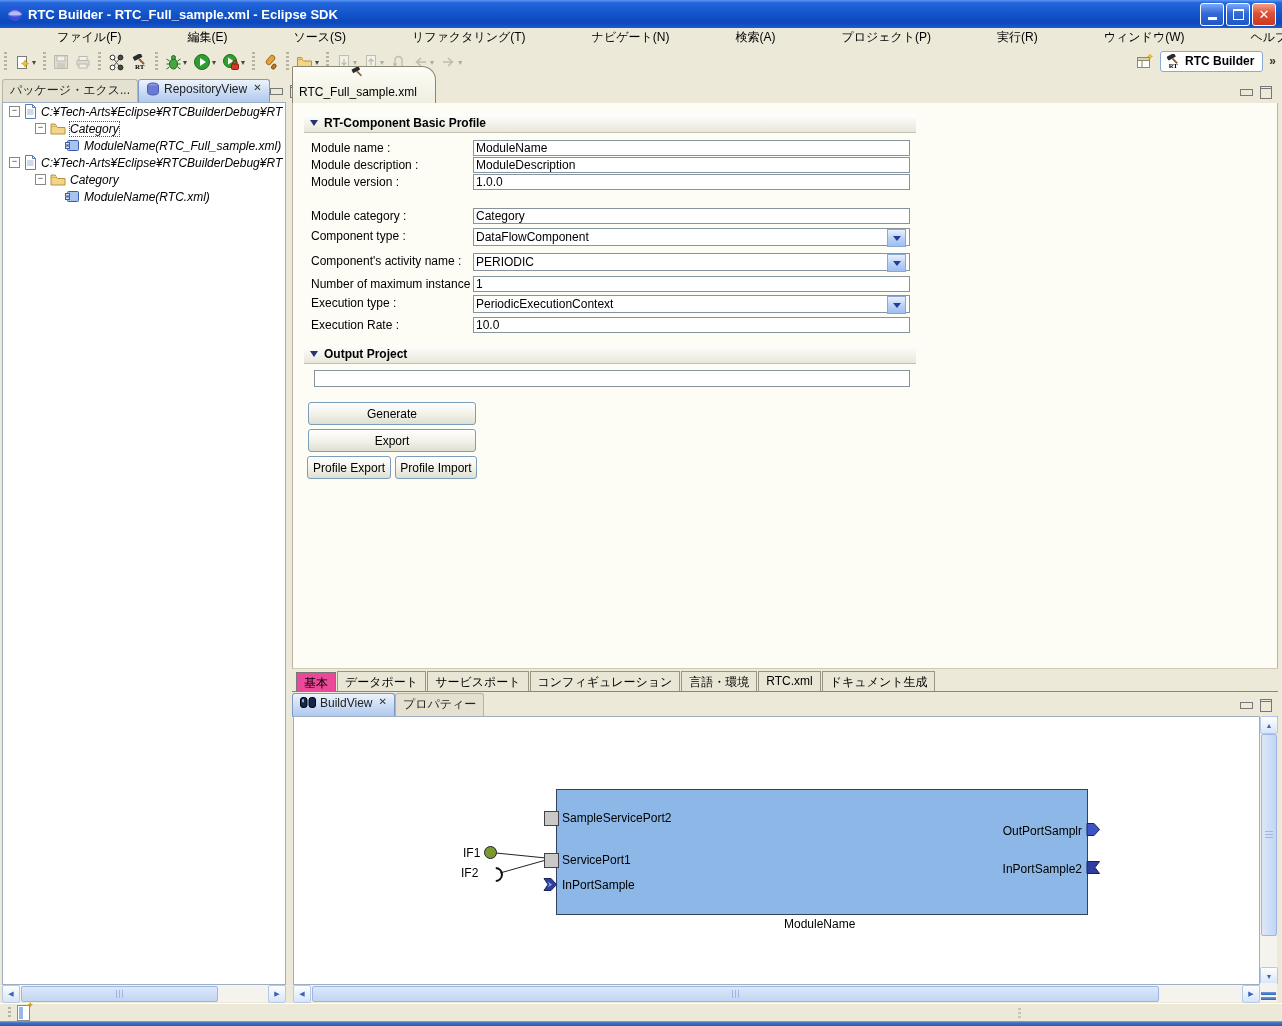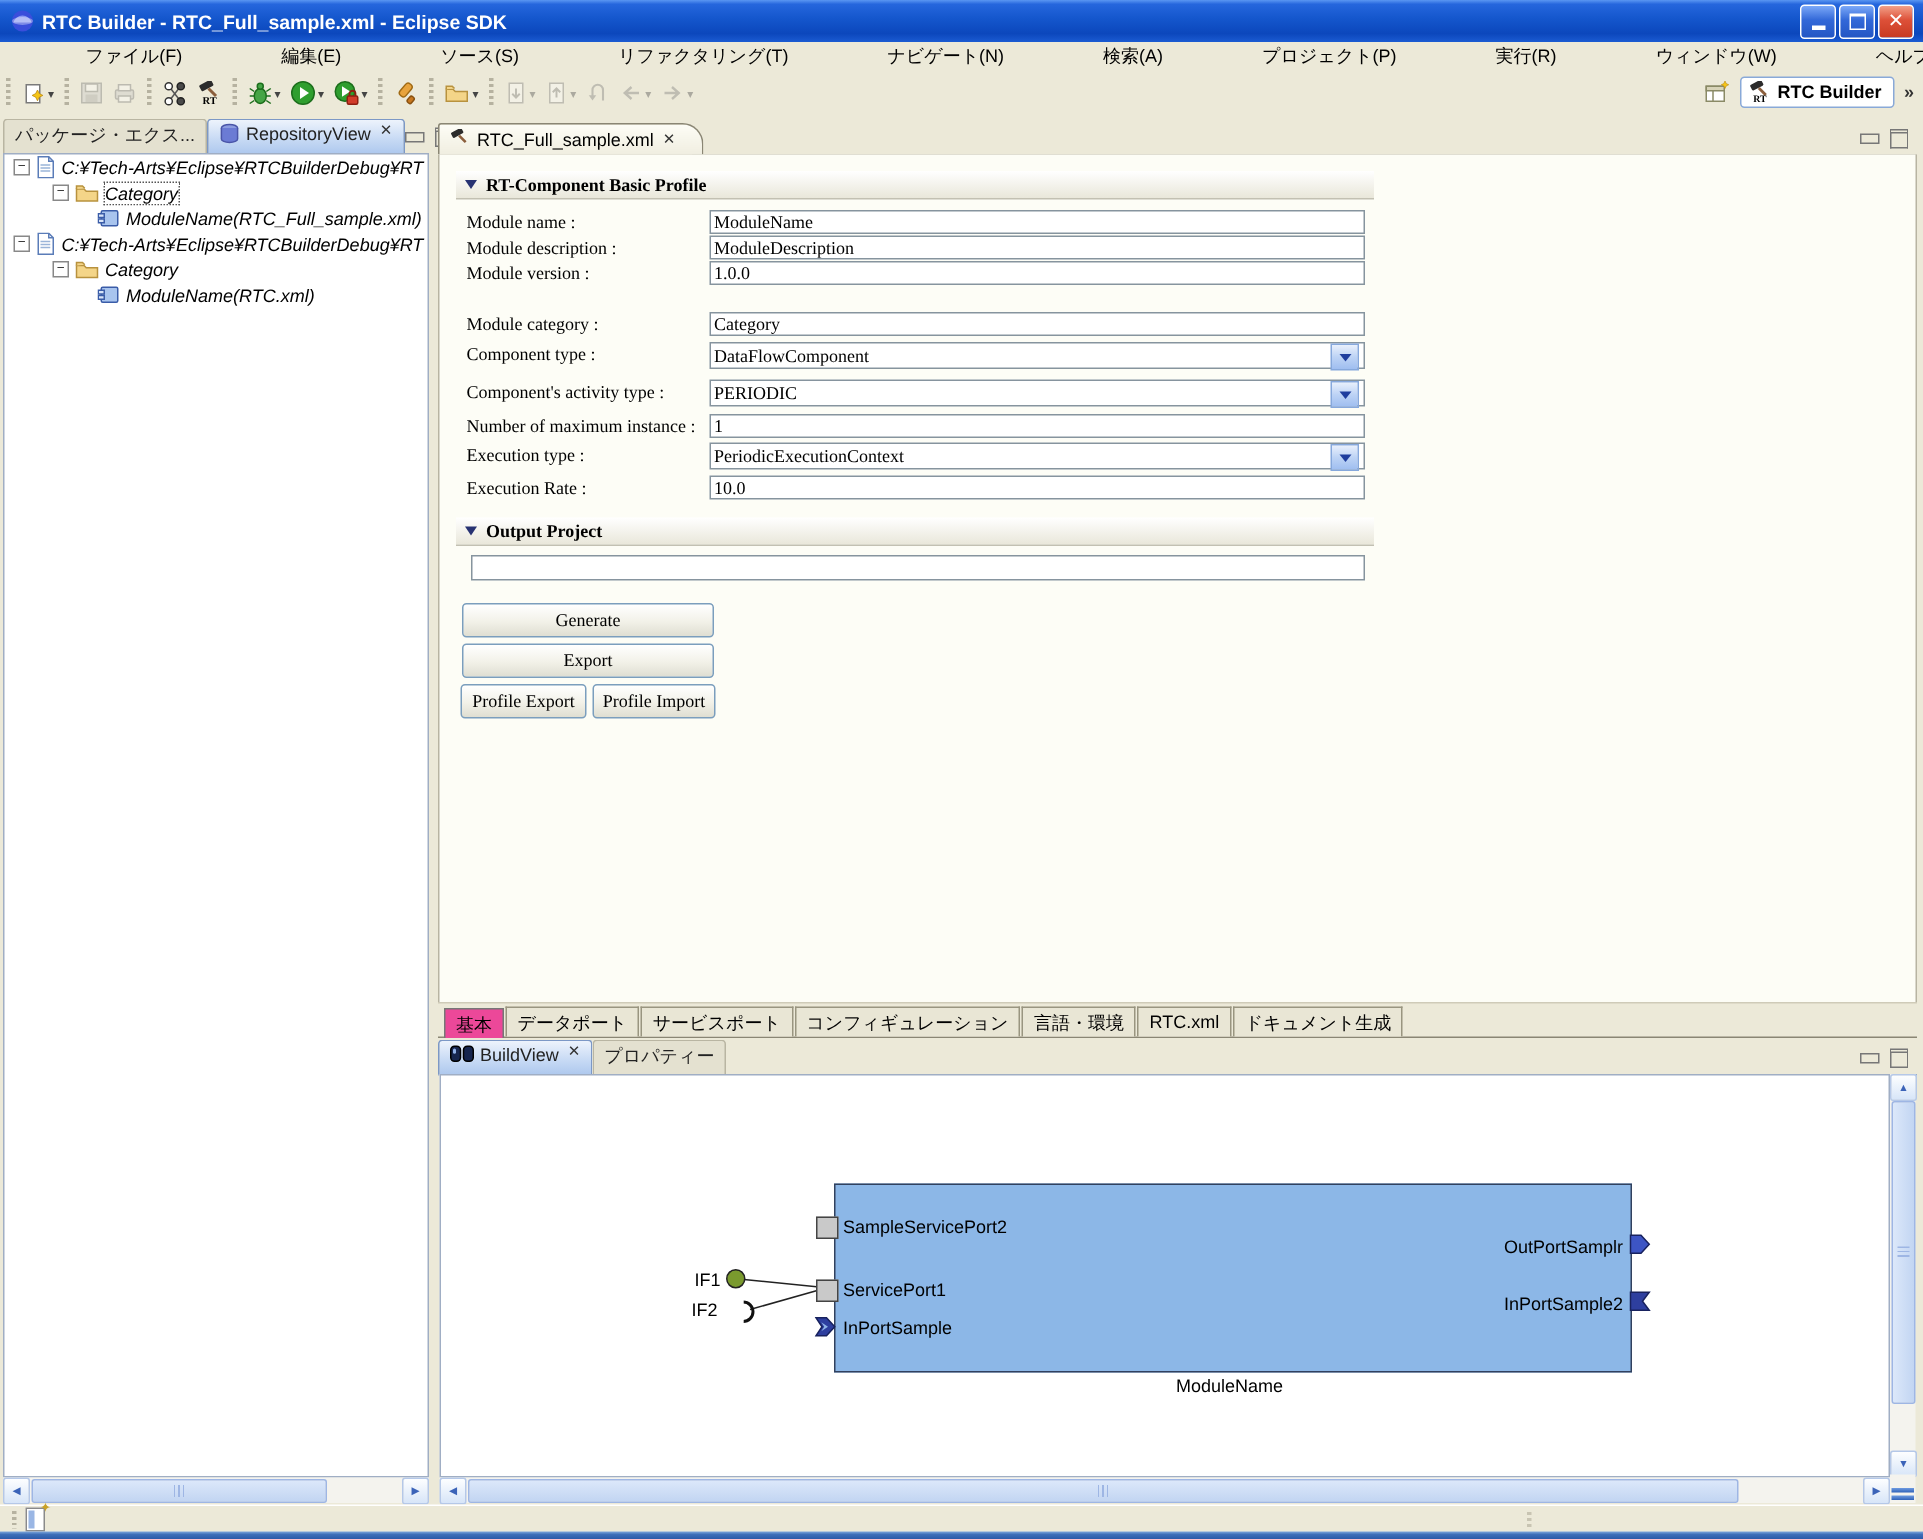--- a/index.html
+++ b/index.html
@@ -51,23 +51,23 @@
   .sbtn{width:16px;height:16px;border:1px solid #B5C8E8;border-radius:2px;background:linear-gradient(180deg,#FDFEFF,#D7E5F8);color:#3B63B8;font-size:7px;display:flex;align-items:center;justify-content:center;flex:0 0 16px;}
   .thumb{height:14px;border:1px solid #9EB6E4;border-radius:2px;background:linear-gradient(180deg,#DCE8FA,#C2D5F2);position:relative;}
   .vthumb{width:14px;border:1px solid #9EB6E4;border-radius:2px;background:linear-gradient(90deg,#DCE8FA,#C2D5F2);position:absolute;left:1px;}
   .thumb-grip{position:absolute;left:50%;top:3px;width:8px;height:8px;transform:translateX(-50%);
      background:repeating-linear-gradient(90deg,#9EB6E4 0 1px,transparent 1px 3px);}
   .vthumb-grip{position:absolute;top:50%;left:3px;height:8px;width:8px;transform:translateY(-50%);
      background:repeating-linear-gradient(180deg,#9EB6E4 0 1px,transparent 1px 3px);}
   
   .editorpane{position:absolute;left:292px;top:80px;width:986px;height:612px;}
   .edittabbar{position:absolute;left:0;top:0;right:0;height:23px;display:flex;align-items:flex-end;border-bottom:1px solid #9A9684;background:#ECE9D8;}
-  .etab{display:flex;align-items:center;gap:4px;height:20px;padding:0 18px 0 6px;border:1px solid #8A8674;border-bottom:none;
-        border-radius:2px 14px 0 0;background:linear-gradient(180deg,#FDFDF6,#F0EEE0);}
-  .econtent{position:absolute;left:0;top:23px;right:0;height:565px;background:#FDFDF6;border-left:1px solid #B8B4A2;border-right:1px solid #B8B4A2;font-family:Liberation Serif, serif;}
+  .etab{display:flex;align-items:center;gap:4px;height:20px;padding:0 18px 16px 6px;border:1px solid #8A8674;border-bottom:none;
+        border-radius:2px 14px 0 0;background:linear-gradient(180deg,#FDFDF6,#F0EEE0);flex-direction:column;}
+  .econtent{position:absolute;left:0;top:23px;right:0;height:565px;background:#FDFDF6;border-left:1px solid #B8B4A2;border-right:1px solid #B8B4A2;}
   .sechdr{position:absolute;left:11px;width:612px;height:18px;background:linear-gradient(180deg,#FFFFFF,#E9E7DA);
         border-bottom:1px solid #C2C0B2;display:flex;align-items:center;gap:6px;font-weight:bold;}
   .sechdr .tri{width:0;height:0;border-left:4px solid transparent;border-right:4px solid transparent;border-top:6px solid #273272;margin-left:6px;}
   .frow{position:absolute;left:0;width:100%;height:18px;}
   .flabel{position:absolute;left:18px;top:1px;white-space:nowrap;}
   .finput{position:absolute;left:180px;width:431px;height:14px;background:#fff;border:1px solid #86949E;padding:0 2px;font-size:12px;line-height:14px;white-space:nowrap;overflow:hidden;}
   .combo .finput{height:16px;line-height:16px;}
   .combo-btn{position:absolute;left:594px;top:1px;width:17px;height:16px;border:1px solid #86A8DC;
         background:linear-gradient(180deg,#E9F0FC,#BDD3F5 50%,#9FBEF0);display:flex;align-items:center;justify-content:center;}
   .combo-btn .chev{width:0;height:0;border-left:4px solid transparent;border-right:4px solid transparent;border-top:5px solid #1F3E9E;}
@@ -435,21 +435,21 @@
       <span class="finput">Category</span>
     </div>
     <div class="frow combo" style="top:125px">
       <span class="flabel">Component type :</span>
       <span class="finput">DataFlowComponent</span>
       <span class="combo-btn">
           <span class="chev"></span>
         </span>
     </div>
     <div class="frow combo" style="top:150px">
-      <span class="flabel">Component's activity type :</span>
+      <span class="flabel">Component's activity name :</span>
       <span class="finput">PERIODIC</span>
       <span class="combo-btn">
           <span class="chev"></span>
         </span>
     </div>
     <div class="frow" style="top:173px">
       <span class="flabel">Number of maximum instance :</span>
       <span class="finput">1</span>
     </div>
     <div class="frow combo" style="top:192px">

